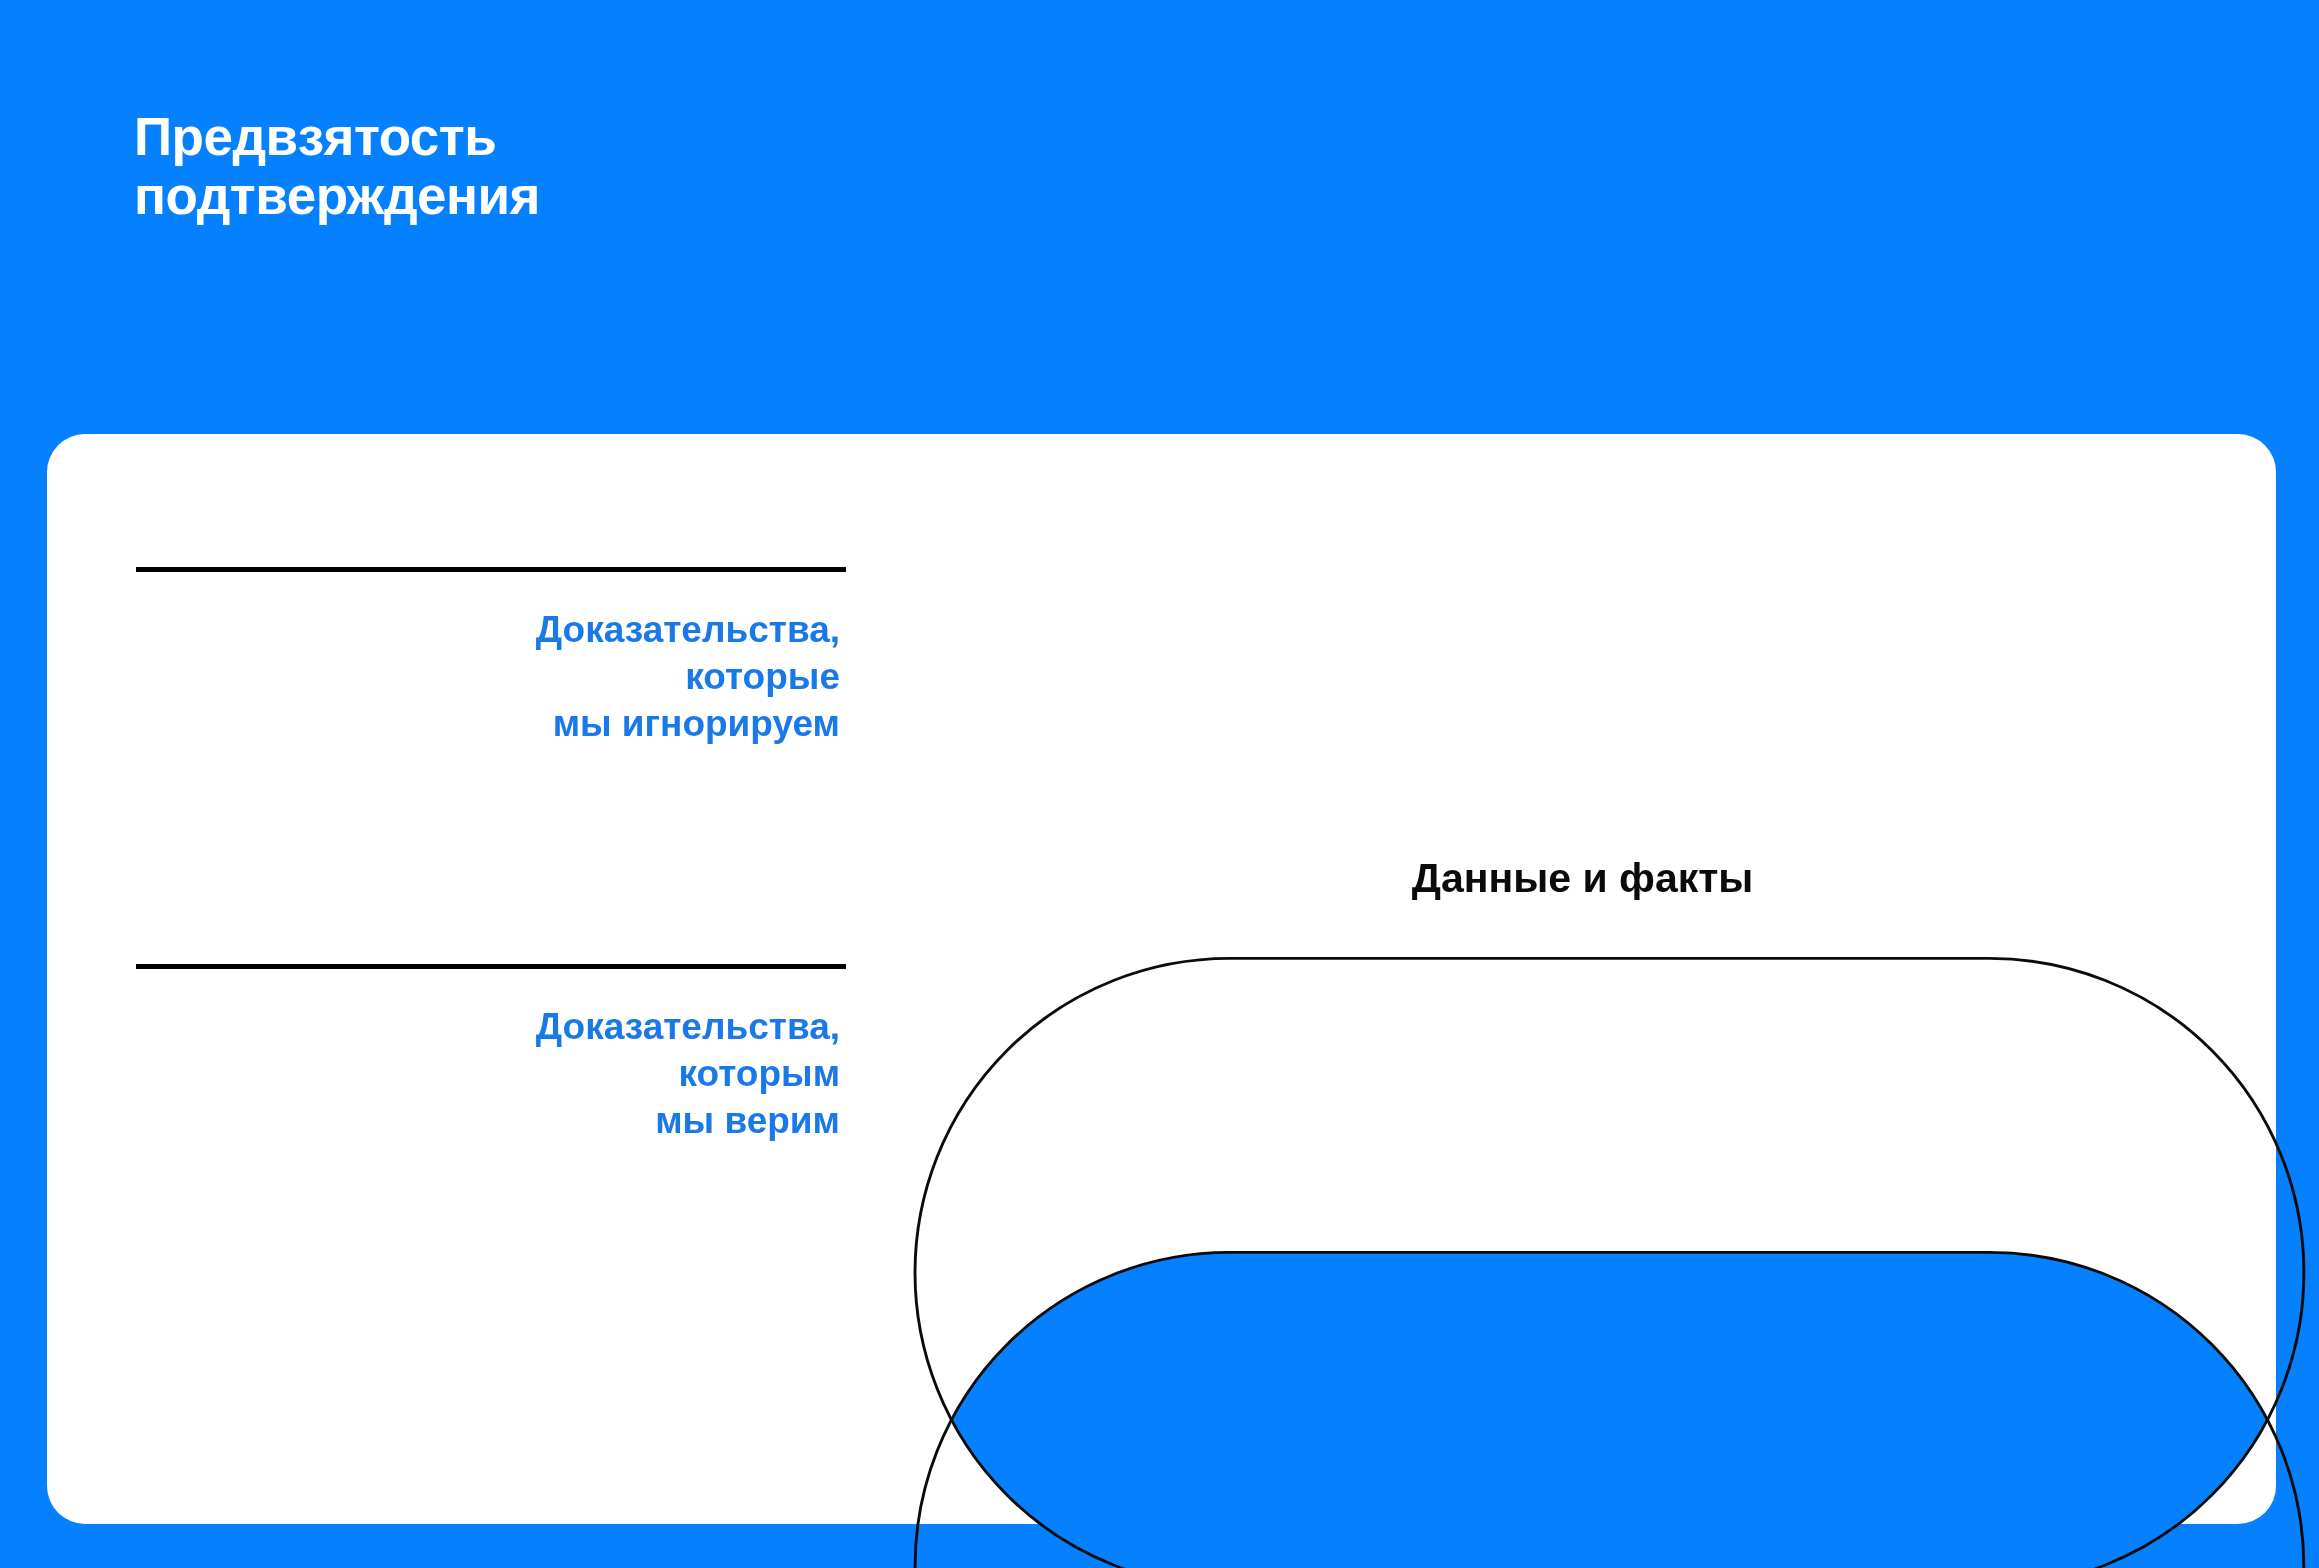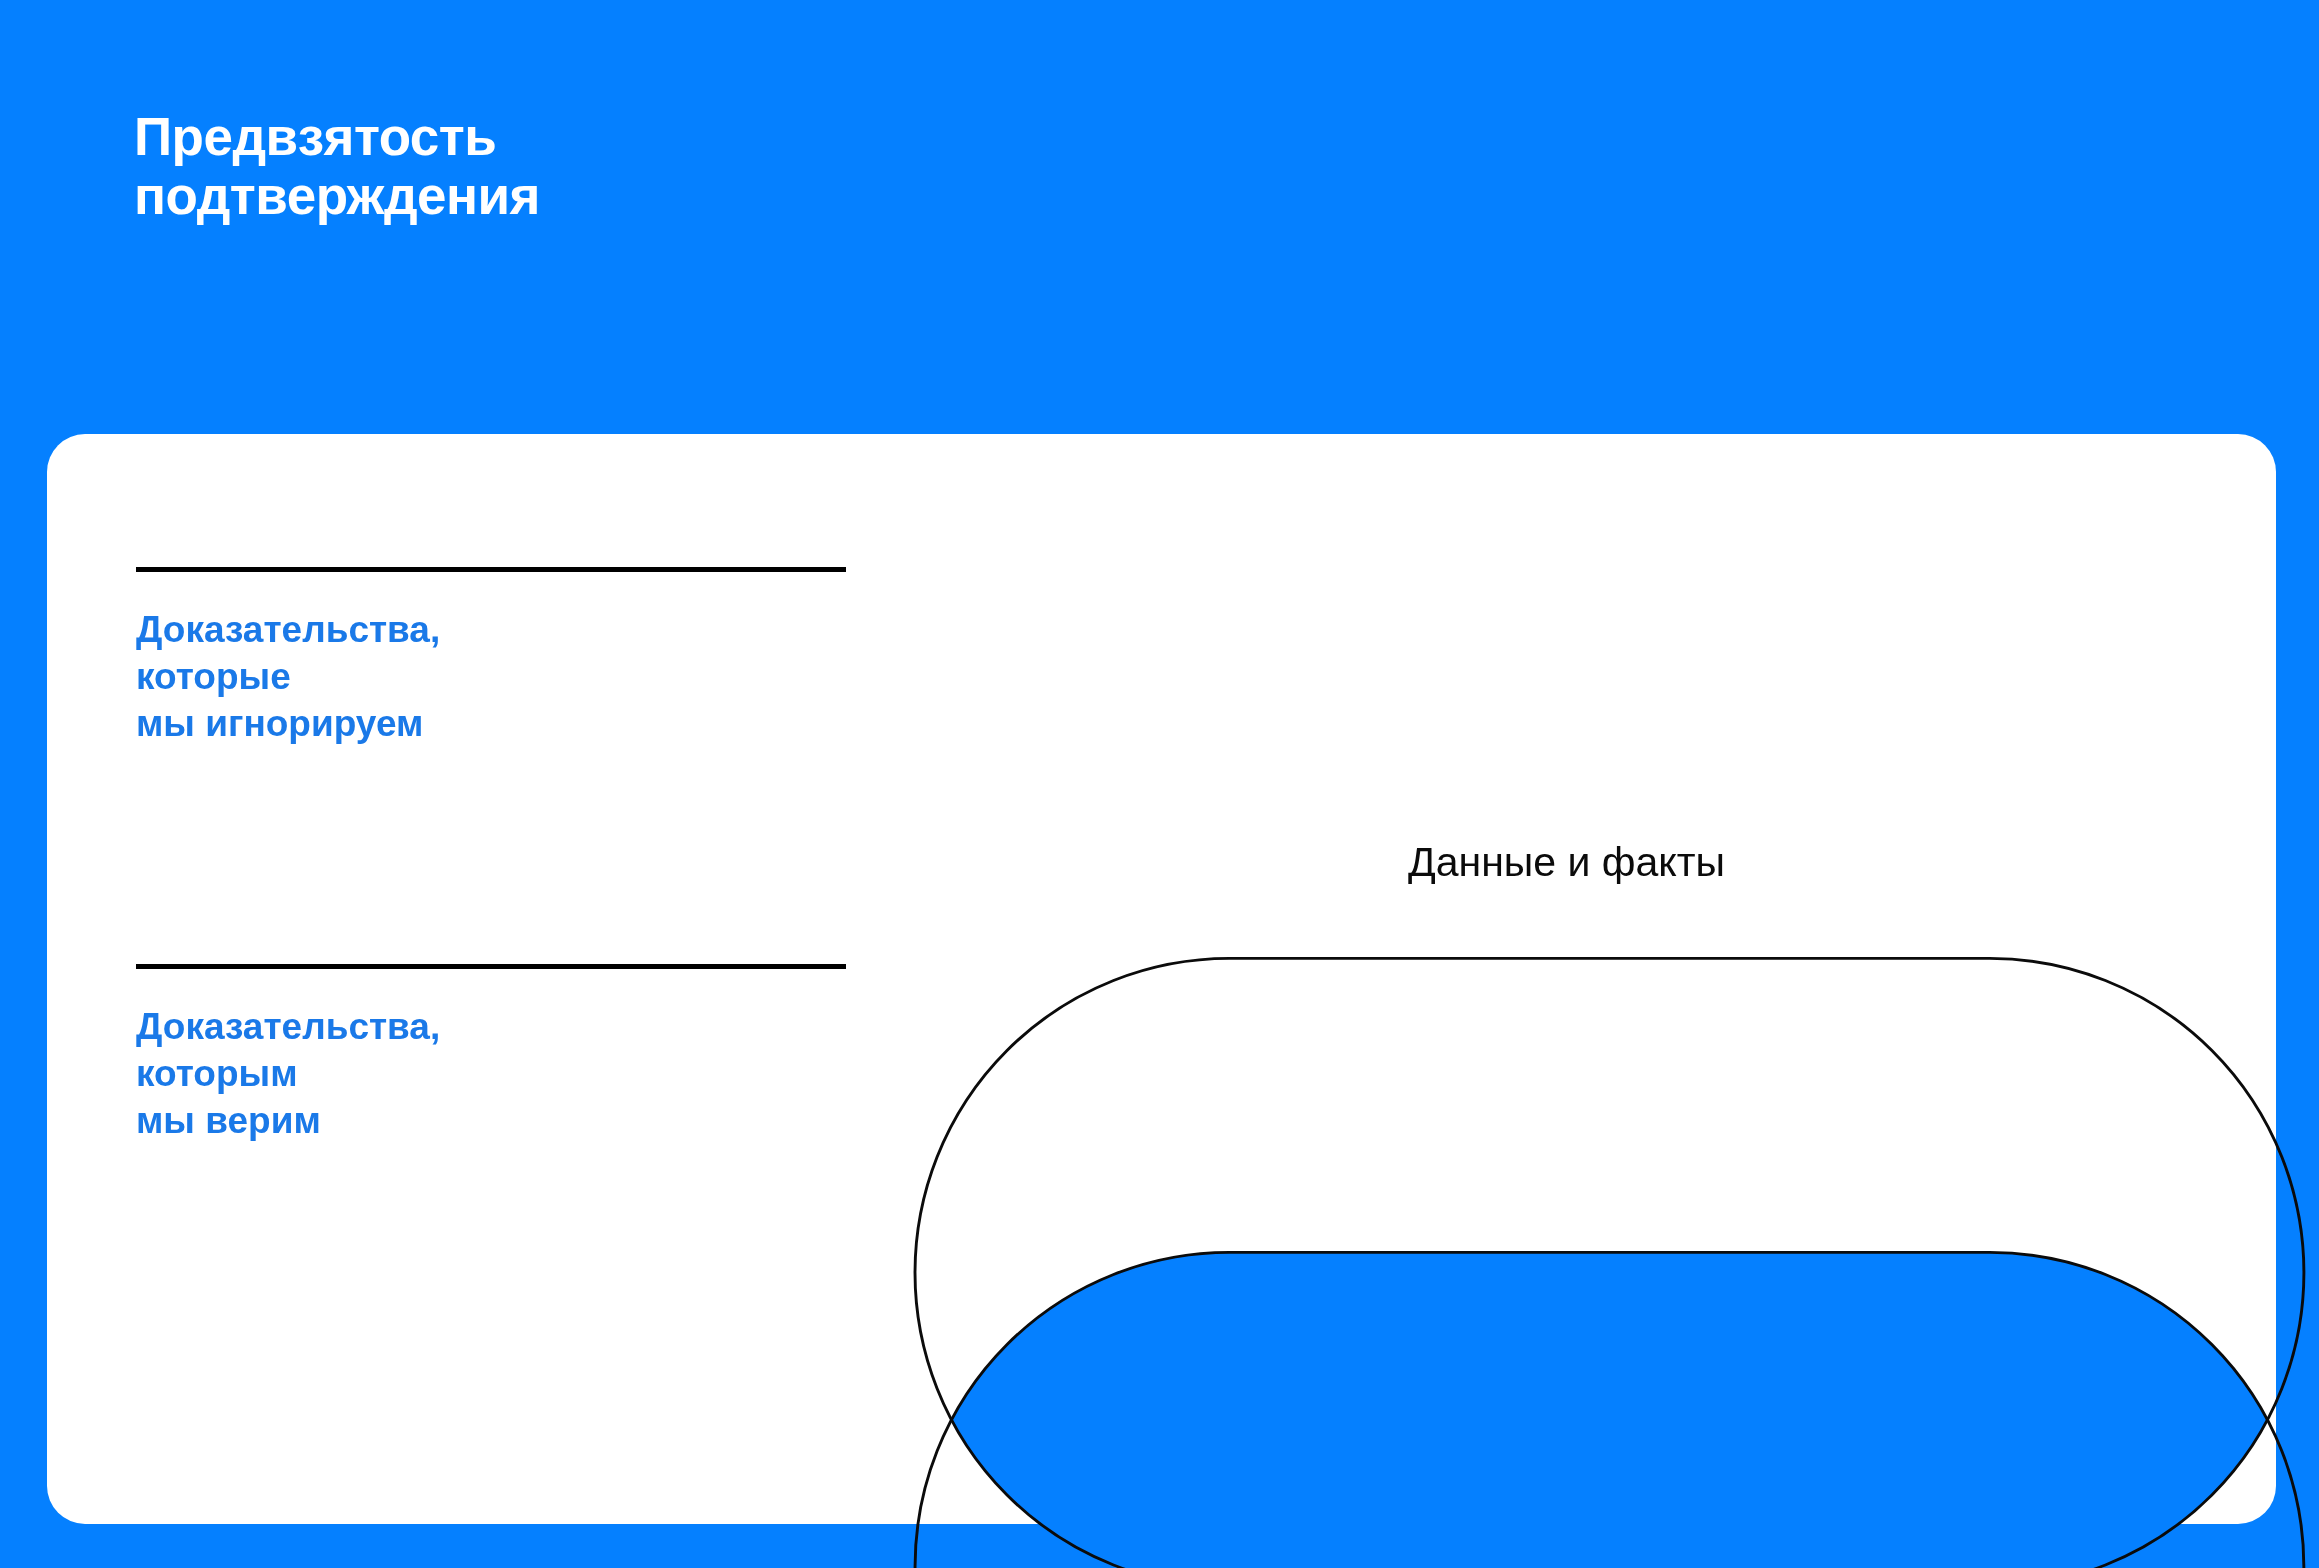--- a/index.html
+++ b/index.html
@@ -60,21 +60,22 @@
     height: 4.5px;
     background: #000000;
     margin: 0 0 34px 0;
   }
   .legend-text {
     color: #1a79e8;
     font-size: 37px;
     line-height: 1.28;
     font-weight: 700;
     white-space: pre-line;
-    margin: 0;
+    margin: 11px;
+    text-align: right;
   }
 
   
   .venn {
     position: absolute;
     left: 796px;
     top: 54px;
     width: 1447px;
     height: 986px;
   }
@@ -91,23 +92,23 @@
   }
   .venn-lens {
     stroke: none;
   }
 
   .venn-label {
     position: absolute;
     text-align: center;
     color: #0b0b0b;
     font-size: 41px;
-    font-weight: 400;
+    font-weight: 700;
     white-space: nowrap;
-    margin: 0;
+    margin: 16px;
   }
   .venn-label.top {
     left: 0px;
     top: 351px;
     width: 1447px;
   }
 </style>
 </head>
 <body>
 

